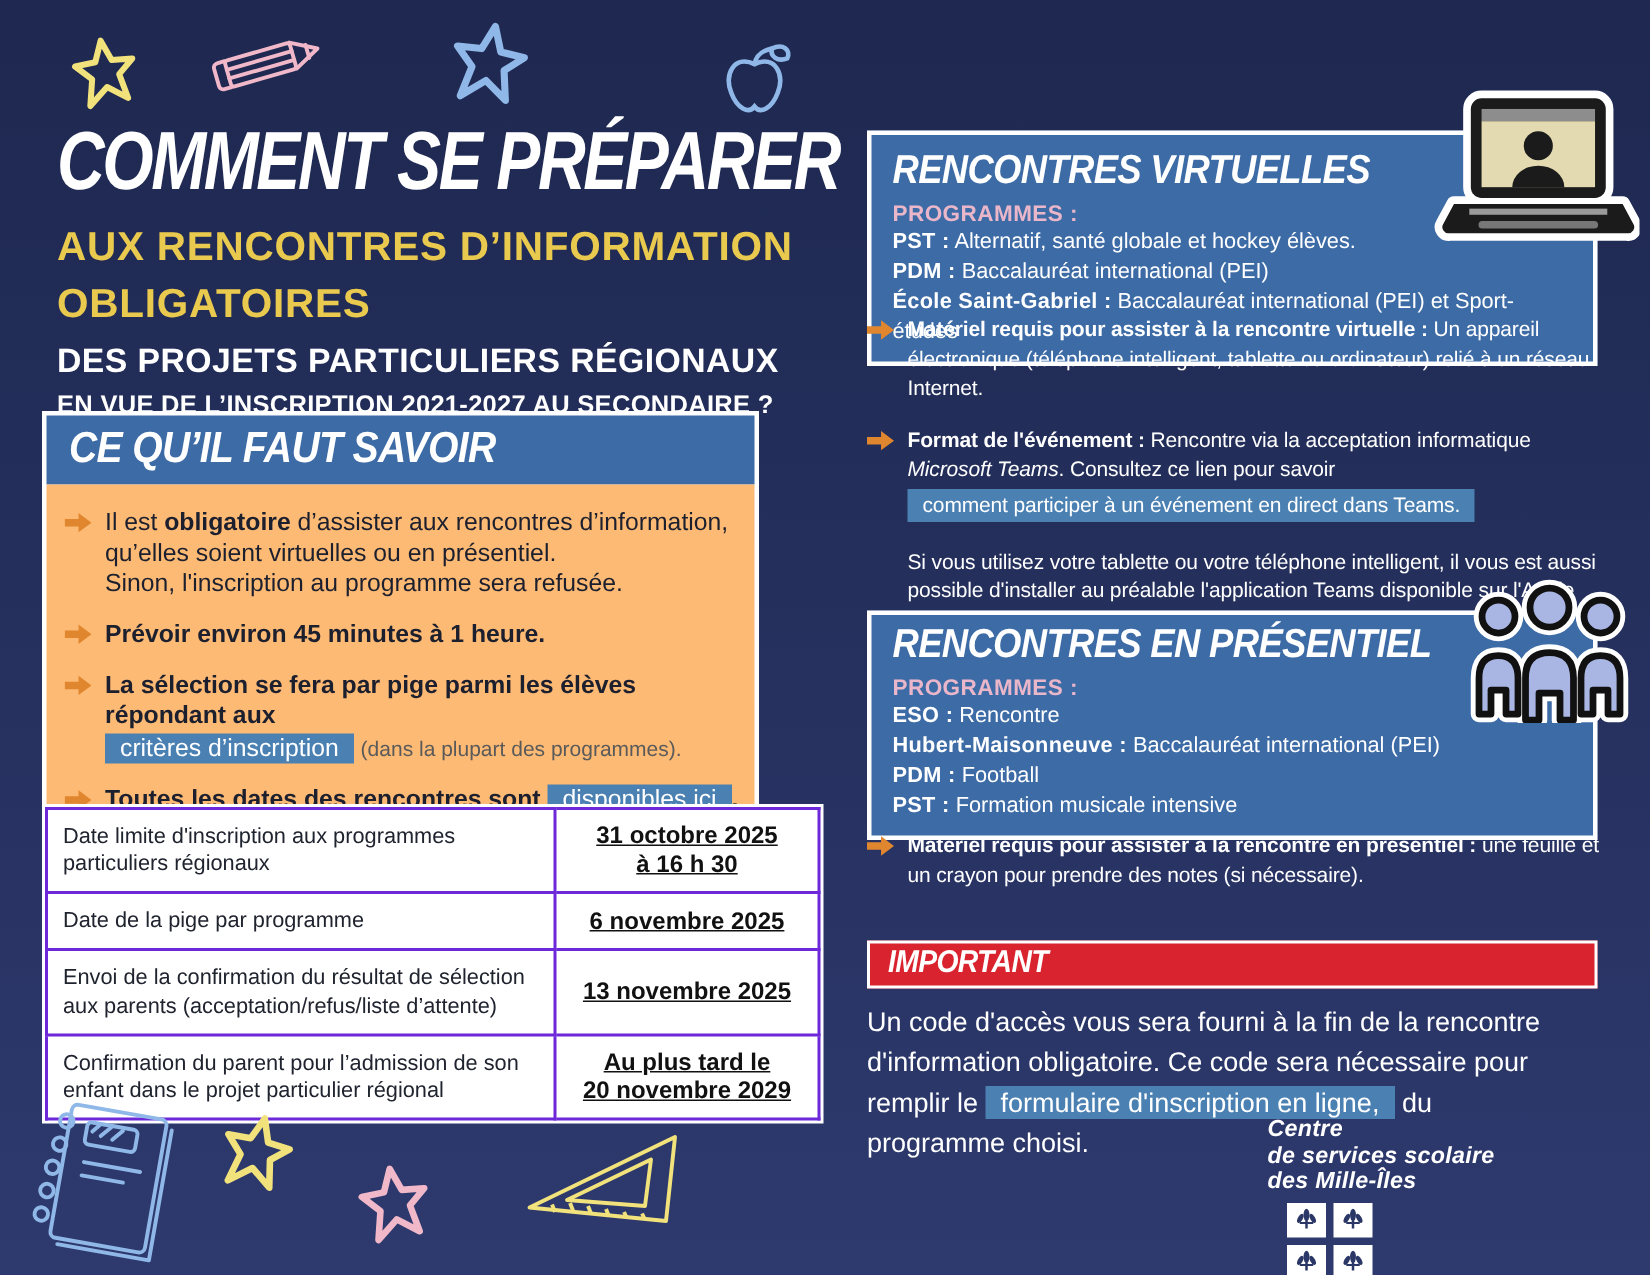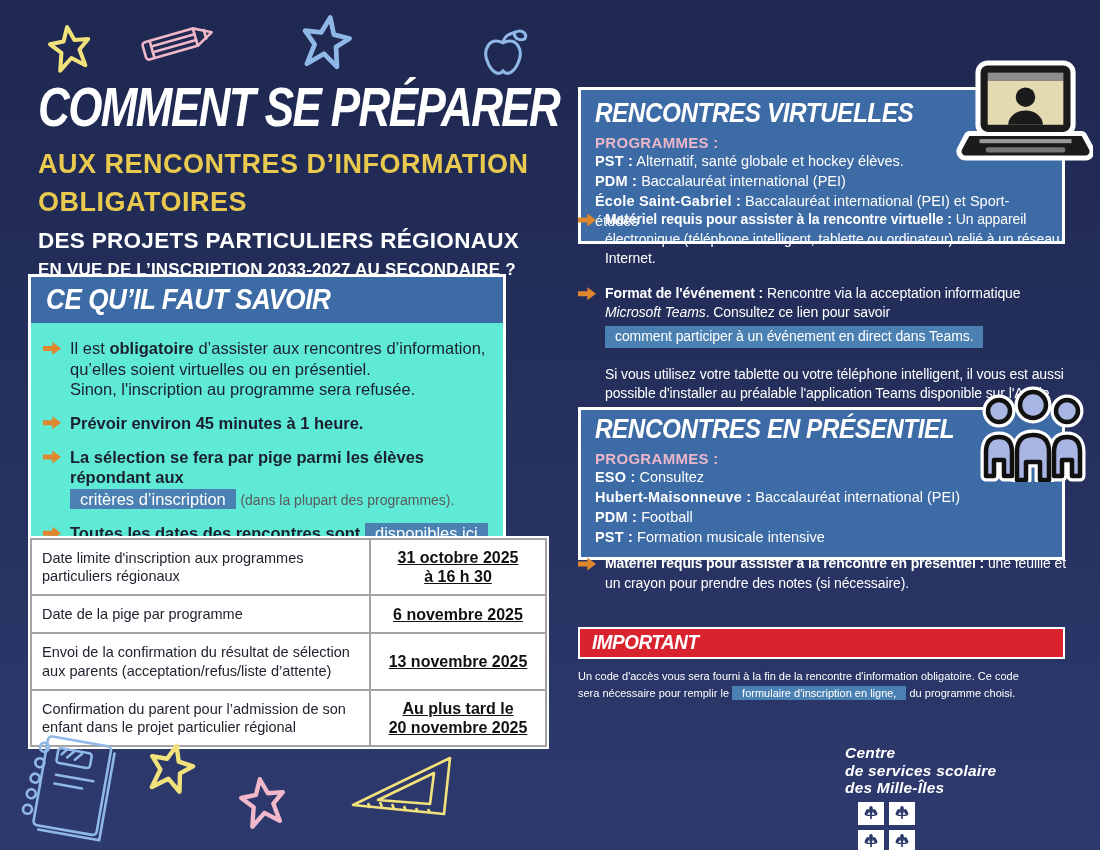--- a/index.html
+++ b/index.html
@@ -17,50 +17,50 @@
   .t4{color:#fff;font-size:22.5px;font-weight:700;letter-spacing:0.3px;margin-top:10px;white-space:nowrap;}
   .t5{color:#fff;font-size:17px;font-weight:700;letter-spacing:0.2px;margin-top:6px;white-space:nowrap;}
 
   
   .bluebox{background:#3d6ba6;border:3px solid #fff;box-sizing:border-box;}
   .box-h{color:#fff;font-style:italic;font-weight:700;letter-spacing:-0.5px;
          transform:scaleX(0.90);transform-origin:left;white-space:nowrap;line-height:1.05;}
 
   .savoir{left:28px;top:274px;width:478px;border:3px solid #fff;box-sizing:border-box;background:#fff;}
   .savoir-h{background:#3d6ba6;padding:7px 15px 9px;font-size:29px;}
-  .savoir-body{background:#5eead4;padding:15px 10px 16px 12px;color:#1c1f2e;font-size:16.5px;line-height:1.22;}
+  .savoir-body{background:#fdba74;padding:15px 10px 16px 12px;color:#1c1f2e;font-size:16.5px;line-height:1.22;}
   .bullet{display:flex;gap:9px;margin-bottom:14px;}
   .bullet:last-child{margin-bottom:2px;}
   .arrow{display:inline-block;width:18px;height:14px;background:#e0862f;flex:0 0 18px;margin-top:3px;
          clip-path:polygon(0 32%,52% 32%,52% 4%,100% 50%,52% 96%,52% 68%,0 68%);}
   .hl{background:#4b80b2;color:#fff;font-weight:400;padding:1px 10px;white-space:nowrap;}
   .note{color:#5a5a5a;font-size:14px;font-weight:400;}
 
   
   .dates{left:28px;top:536px;width:521px;background:#fff;padding:2px;box-sizing:border-box;}
   .dates table{border-collapse:collapse;width:100%;}
-  .dates td{border:2px solid #a3a3a3;background:#fff;}
+  .dates td{border:2px solid #6d28d9;background:#fff;}
   .td-label{width:317px;padding:9px 10px;font-size:14.5px;color:#20242f;line-height:1.25;}
   .td-value{padding:6px 8px;font-size:16px;font-weight:700;color:#111;text-align:center;line-height:1.2;text-decoration:underline;}
 
   
   .virt-box{left:578px;top:87px;width:487px;padding:9px 14px 10px;}
   .pres-box{left:578px;top:407px;width:487px;padding:5px 14px 10px;}
   .rv-h{font-size:27px;}
   .prog-label{color:#eab6ca;font-weight:700;font-size:15px;margin-top:7px;letter-spacing:0.3px;}
   .prog-line{color:#fff;font-size:14.5px;line-height:1.38;}
   .prog-line b{letter-spacing:0.2px;}
   .rc-details{color:#fff;font-size:14px;line-height:1.4;letter-spacing:-0.1px;}
   .rc-details .bullet{margin-bottom:15px;}
   .indent{margin-left:27px;}
 
   .important-bar{background:#d9232e;border:2px solid #fff;box-sizing:border-box;
                  padding:2px 12px 4px;}
   .important-bar .box-h{font-size:21px;}
-  .important-body{margin-top:9px;color:#fff;font-size:11px;line-height:1.5;width:465px;}
+  .important-body{margin-top:9px;color:#fff;font-size:18px;line-height:1.5;width:465px;}
 
   
   .footer{left:845px;top:744px;color:#fff;}
   .org{font-size:15.5px;font-weight:700;font-style:italic;line-height:1.14;letter-spacing:0.2px;}
   .qrow{display:flex;align-items:flex-start;margin-top:2px;}
   .wordmark{font-size:43px;letter-spacing:-1px;margin-left:46px;line-height:1;}
   .flag{display:grid;grid-template-columns:26px 26px;grid-template-rows:23px 23px;gap:5px;margin-left:13px;margin-top:3px;}
   .flag .sq{background:#fff;display:flex;align-items:center;justify-content:center;}
   .flag svg{width:18px;height:18px;}
 
@@ -98,21 +98,21 @@
       <path d="M20 13 C21 8 24 6 29 5"></path>
       <path d="M29 5 C35 2 39 6 37 10 C32 12 28 9 29 5 Z"></path>
     </svg>
   </span>
 
   <div class="abs title-block">
     <div class="t1">COMMENT SE PRÉPARER</div>
     <div class="t2">AUX RENCONTRES D’INFORMATION</div>
     <div class="t3">OBLIGATOIRES</div>
     <div class="t4">DES PROJETS PARTICULIERS RÉGIONAUX</div>
-    <div class="t5">EN VUE DE L’INSCRIPTION 2033-2027 AU SECONDAIRE ?</div>
+    <div class="t5">EN VUE DE L’INSCRIPTION 2021-2027 AU SECONDAIRE ?</div>
   </div>
 
   <div class="abs savoir">
     <div class="savoir-h">
       <div class="box-h">CE QU’IL FAUT SAVOIR</div>
     </div>
     <div class="savoir-body">
       <div class="bullet">
         <span class="arrow"></span>
         <div>
@@ -158,21 +158,21 @@
       <tr>
         <td class="td-label">Envoi de la confirmation du résultat de sélection aux parents (acceptation/refus/liste d’attente)</td>
         <td class="td-value">
               <div>13 novembre 2025</div>
             </td>
       </tr>
       <tr>
         <td class="td-label">Confirmation du parent pour l’admission de son enfant dans le projet particulier régional</td>
         <td class="td-value">
               <div>Au plus tard le</div>
-              <div>20 novembre 2025</div>
+              <div>20 novembre 2029</div>
             </td>
       </tr>
     </tbody>
       </table>
   </div>
 
   <div class="abs bluebox virt-box">
     <div class="box-h rv-h">RENCONTRES VIRTUELLES</div>
     <div class="prog-label">PROGRAMMES :</div>
     <div class="prog-line"><b>PST :</b> <span>Alternatif, santé globale et hockey élèves.</span></div>
@@ -209,21 +209,21 @@
         <i>Microsoft Teams</i><span>. Consultez ce lien pour savoir</span><br>
         <span class="hl" style="margin-top:3px;display:inline-block;">comment participer à un événement en direct dans Teams.</span>
       </div>
     </div>
     <div class="indent" style="margin-top:17px;">Si vous utilisez votre tablette ou votre téléphone intelligent, il vous est aussi possible d'installer au préalable l'application Teams disponible sur l'Apple Store ou Google Play.</div>
   </div>
 
   <div class="abs bluebox pres-box">
     <div class="box-h rv-h">RENCONTRES EN PRÉSENTIEL</div>
     <div class="prog-label">PROGRAMMES :</div>
-    <div class="prog-line"><b>ESO :</b> <span>Consultez</span></div>
+    <div class="prog-line"><b>ESO :</b> <span>Rencontre</span></div>
     <div class="prog-line"><b>Hubert-Maisonneuve :</b> <span>Baccalauréat international (PEI)</span></div>
     <div class="prog-line"><b>PDM :</b> <span>Football</span></div>
     <div class="prog-line"><b>PST :</b> <span>Formation musicale intensive</span></div>
   </div>
 
   <span class="abs icon" style="left:972px;top:384px;z-index:3;">
     <svg width="122" height="98" viewBox="0 0 122 98">
       <g fill="#fff" stroke="#fff" stroke-width="11" stroke-linejoin="round">
         <circle cx="27" cy="27" r="11"></circle>
           <path d="M14 92 V68 q0-15 13-15 q13 0 13 15 V92 h-8 V76 h-10 v16 z"></path>

